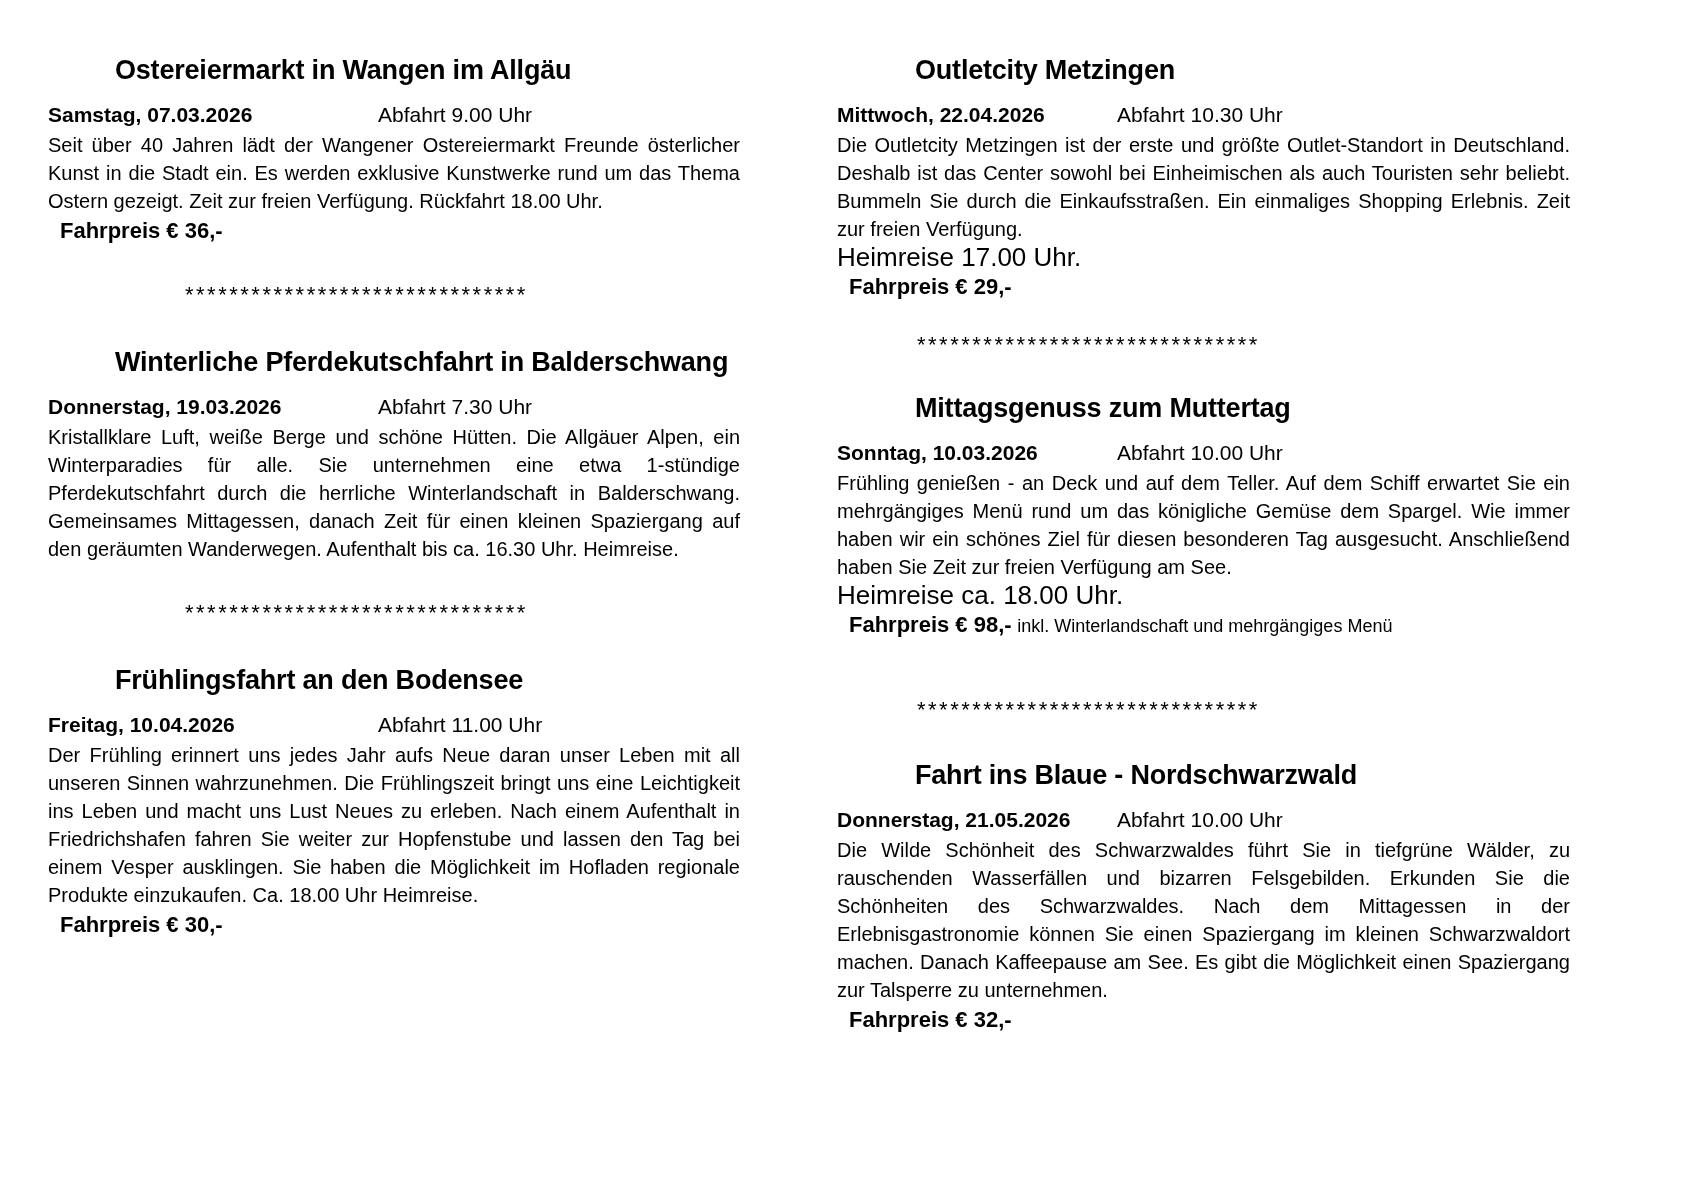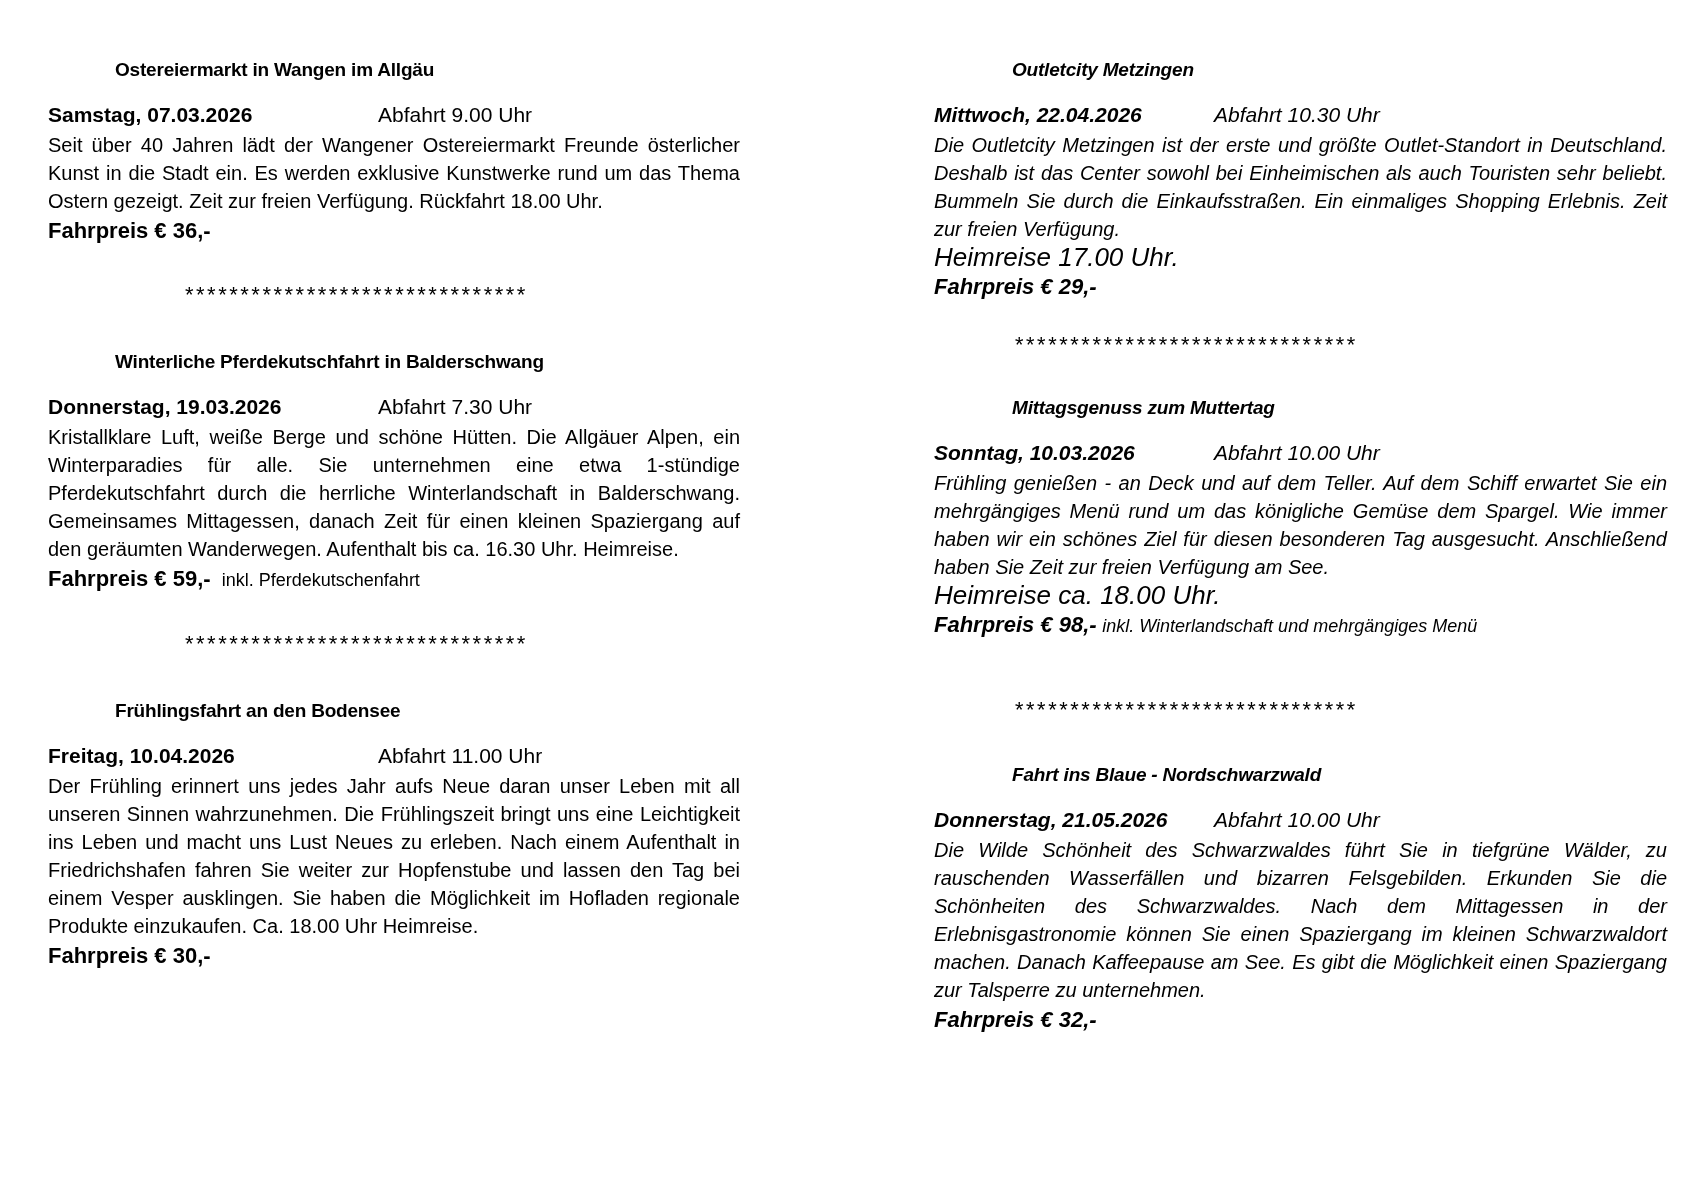--- a/index.html
+++ b/index.html
@@ -13,24 +13,24 @@
     position: relative;
     font-family: "Liberation Sans", sans-serif;
     color: #000000;
     overflow: hidden;
   }
   .col {
     position: absolute;
     top: 55px;
   }
   .col-left  { left: 48px;  width: 692px; }
-  .col-right { left: 934px; width: 733px; font-style: italic; }
+  .col-right { left: 837px; width: 733px; }
 
   .trip-title {
-    font-size: 19px;
+    font-size: 27px;
     line-height: 30px;
     font-weight: bold;
     margin: 0 0 8px 67px;
     letter-spacing: -0.2px;
   }
   .col-right .trip-title { margin-left: 78px; }
 
   .date-line {
     font-size: 21px;
     line-height: 28px;
@@ -54,21 +54,21 @@
   }
   .trip-extra {
     font-size: 26px;
     line-height: 28px;
     margin: 0;
     text-align: left;
   }
   .price-line {
     font-size: 20px;
     line-height: 28px;
-    margin: 2px 0 0 0;
+    margin: 2px 0 0 12px;
   }
   .price {
     font-weight: bold;
     font-size: 22px;
   }
   .price-note {
     font-weight: normal;
     font-size: 18px;
   }
 
@@ -97,21 +97,20 @@
   </section>
 
   <div class="sep">*******************************</div>
 
   <section>
     <h2 class="trip-title">Winterliche Pferdekutschfahrt in Balderschwang</h2>
     <div class="date-line">
       <span class="date-label">Donnerstag, 19.03.2026</span><span class="departure">Abfahrt 7.30 Uhr</span>
     </div>
     <p class="trip-body">Kristallklare Luft, weiße Berge und schöne Hütten. Die Allgäuer Alpen, ein Winterparadies für alle. Sie unternehmen eine etwa 1-stündige Pferdekutschfahrt durch die herrliche Winterlandschaft in Balderschwang. Gemeinsames Mittagessen, danach Zeit für einen kleinen Spaziergang auf den geräumten Wanderwegen. Aufenthalt bis ca. 16.30 Uhr. Heimreise.</p>
-    <p class="price-line"><span class="price">Fahrpreis € 59,-</span>&nbsp; <span class="price-note">inkl. Pferdekutschenfahrt</span></p>
   </section>
 
   <div class="sep">*******************************</div>
 
   <section>
     <h2 class="trip-title">Frühlingsfahrt an den Bodensee</h2>
     <div class="date-line">
       <span class="date-label">Freitag, 10.04.2026</span><span class="departure">Abfahrt 11.00 Uhr</span>
     </div>
     <p class="trip-body">Der Frühling erinnert uns jedes Jahr aufs Neue daran unser Leben mit all unseren Sinnen wahrzunehmen. Die Frühlingszeit bringt uns eine Leichtigkeit ins Leben und macht uns Lust Neues zu erleben. Nach einem Aufenthalt in Friedrichshafen fahren Sie weiter zur Hopfenstube und lassen den Tag bei einem Vesper ausklingen. Sie haben die Möglichkeit im Hofladen regionale Produkte einzukaufen. Ca. 18.00 Uhr Heimreise.</p>

